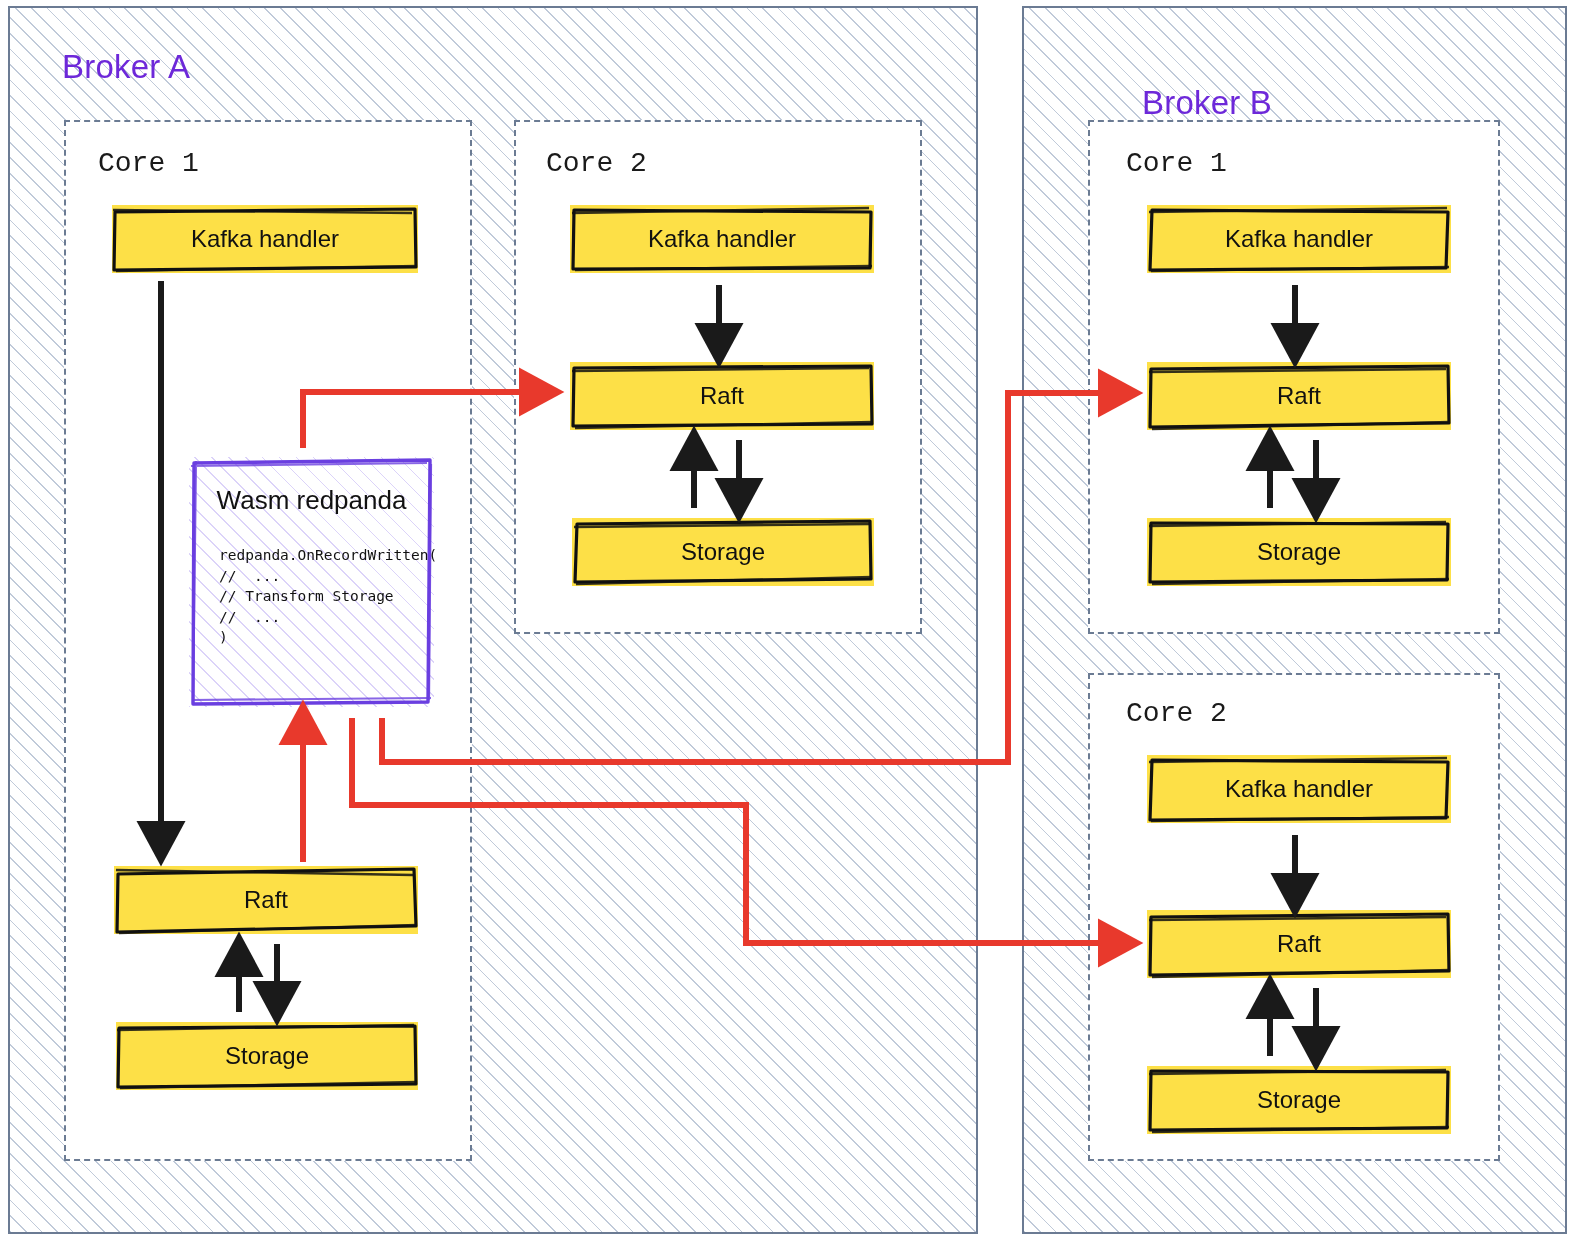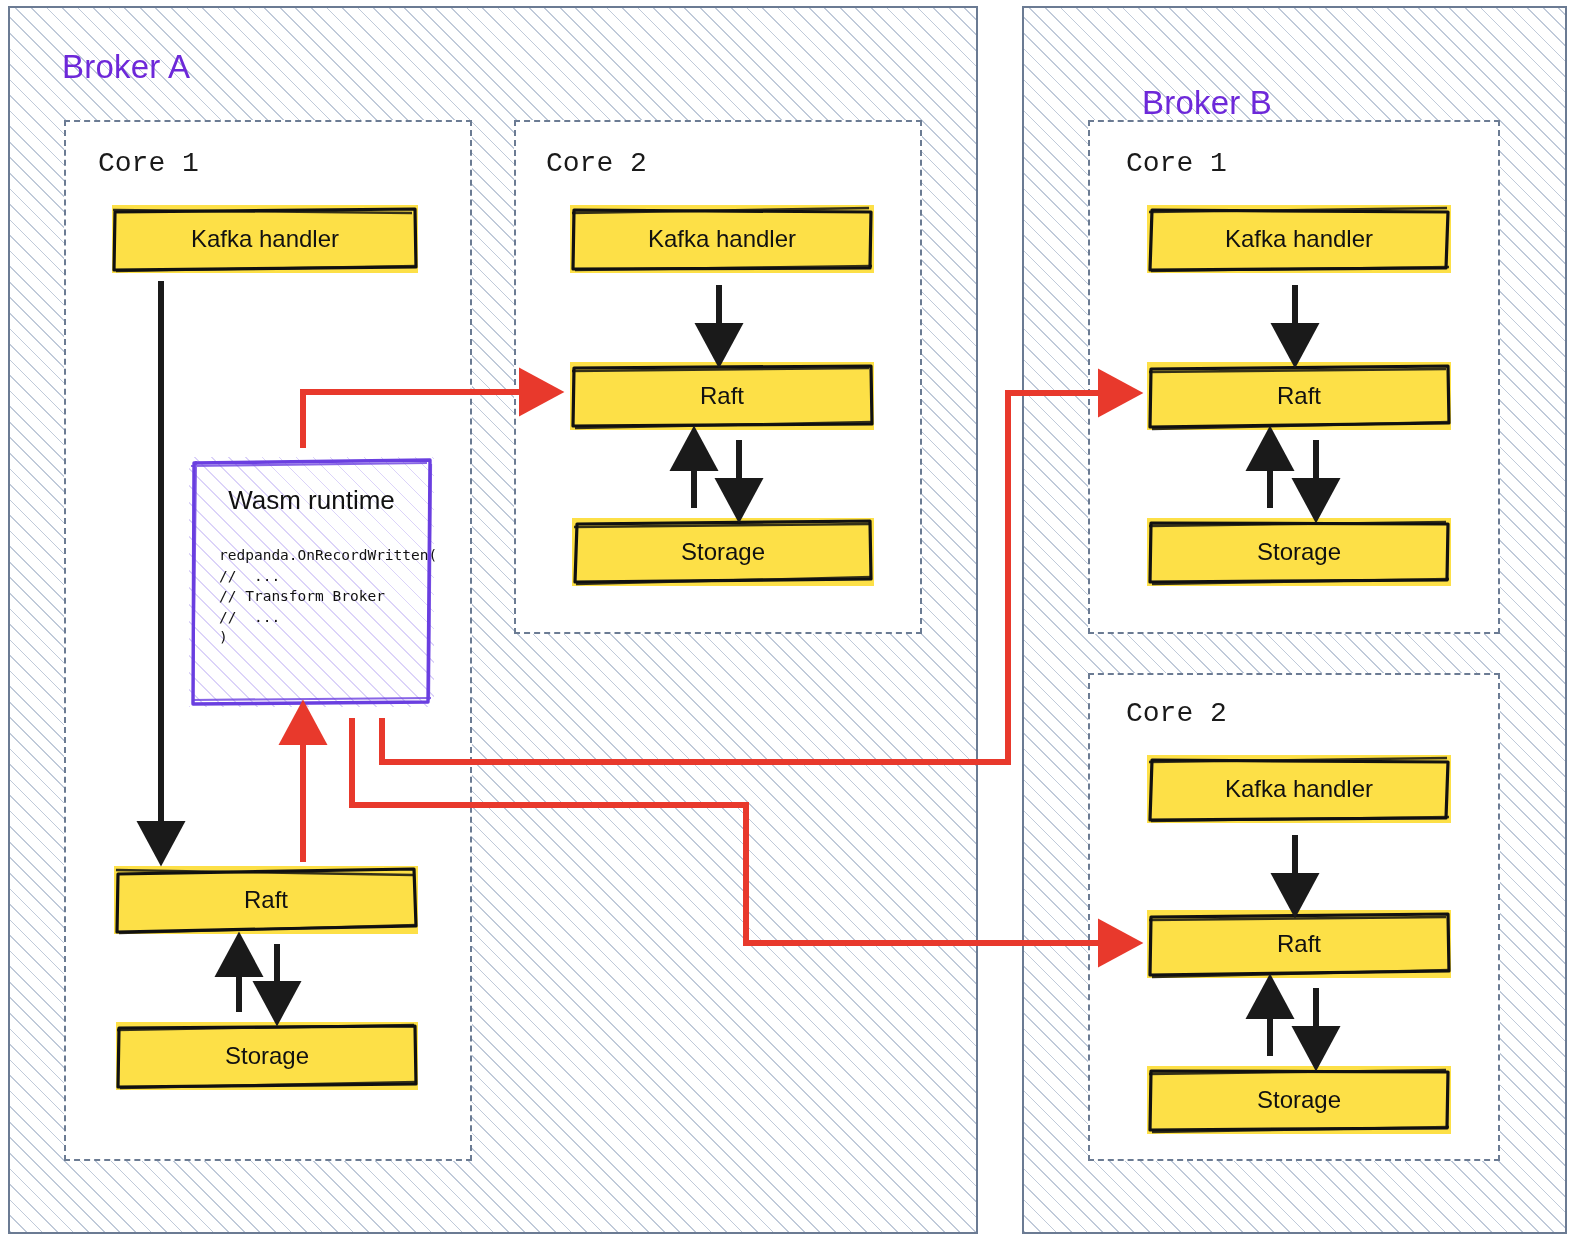--- a/index.html
+++ b/index.html
@@ -143,24 +143,24 @@
       <path d="M1,5 L300,8 M4,66 L305,61" fill="none" stroke="#111" stroke-width="2.4" opacity="0.85"></path>
     </svg>
     <div class="lbl">Kafka handler</div>
   </div>
 
   <div class="wasm" style="left:189px; top:457px; width:245px; height:250px;">
     <svg class="frame" viewBox="0 0 245 250" preserveAspectRatio="none">
       <path d="M5,6 L241,3 L239,245 L4,247 Z" fill="none" stroke="#6a3fe0" stroke-width="3.4" stroke-linejoin="round"></path>
       <path d="M2,9 L238,6 M3,243 L242,241 M7,4 L4,246 M242,7 L240,243" fill="none" stroke="#6a3fe0" stroke-width="2.2" opacity="0.8"></path>
     </svg>
-    <div class="wasm-title">Wasm runtime</div>
+    <div class="wasm-title">Wasm redpanda</div>
     <div class="wasm-code">redpanda.OnRecordWritten(
 //  ...
-// Transform Broker
+// Transform Storage
 //  ...
 )</div>
   </div>
 
   <div class="sbox" style="left:114px; top:866px; width:304px; height:68px;">
     <svg viewBox="0 0 304 68" preserveAspectRatio="none">
       <path d="M4,8 L300,3 L302,60 L3,66 Z" fill="none" stroke="#111" stroke-width="3.2" stroke-linejoin="round"></path>
       <path d="M2,4 L299,9 M5,67 L303,59" fill="none" stroke="#111" stroke-width="2.4" opacity="0.85"></path>
     </svg>
     <div class="lbl">Raft</div>

